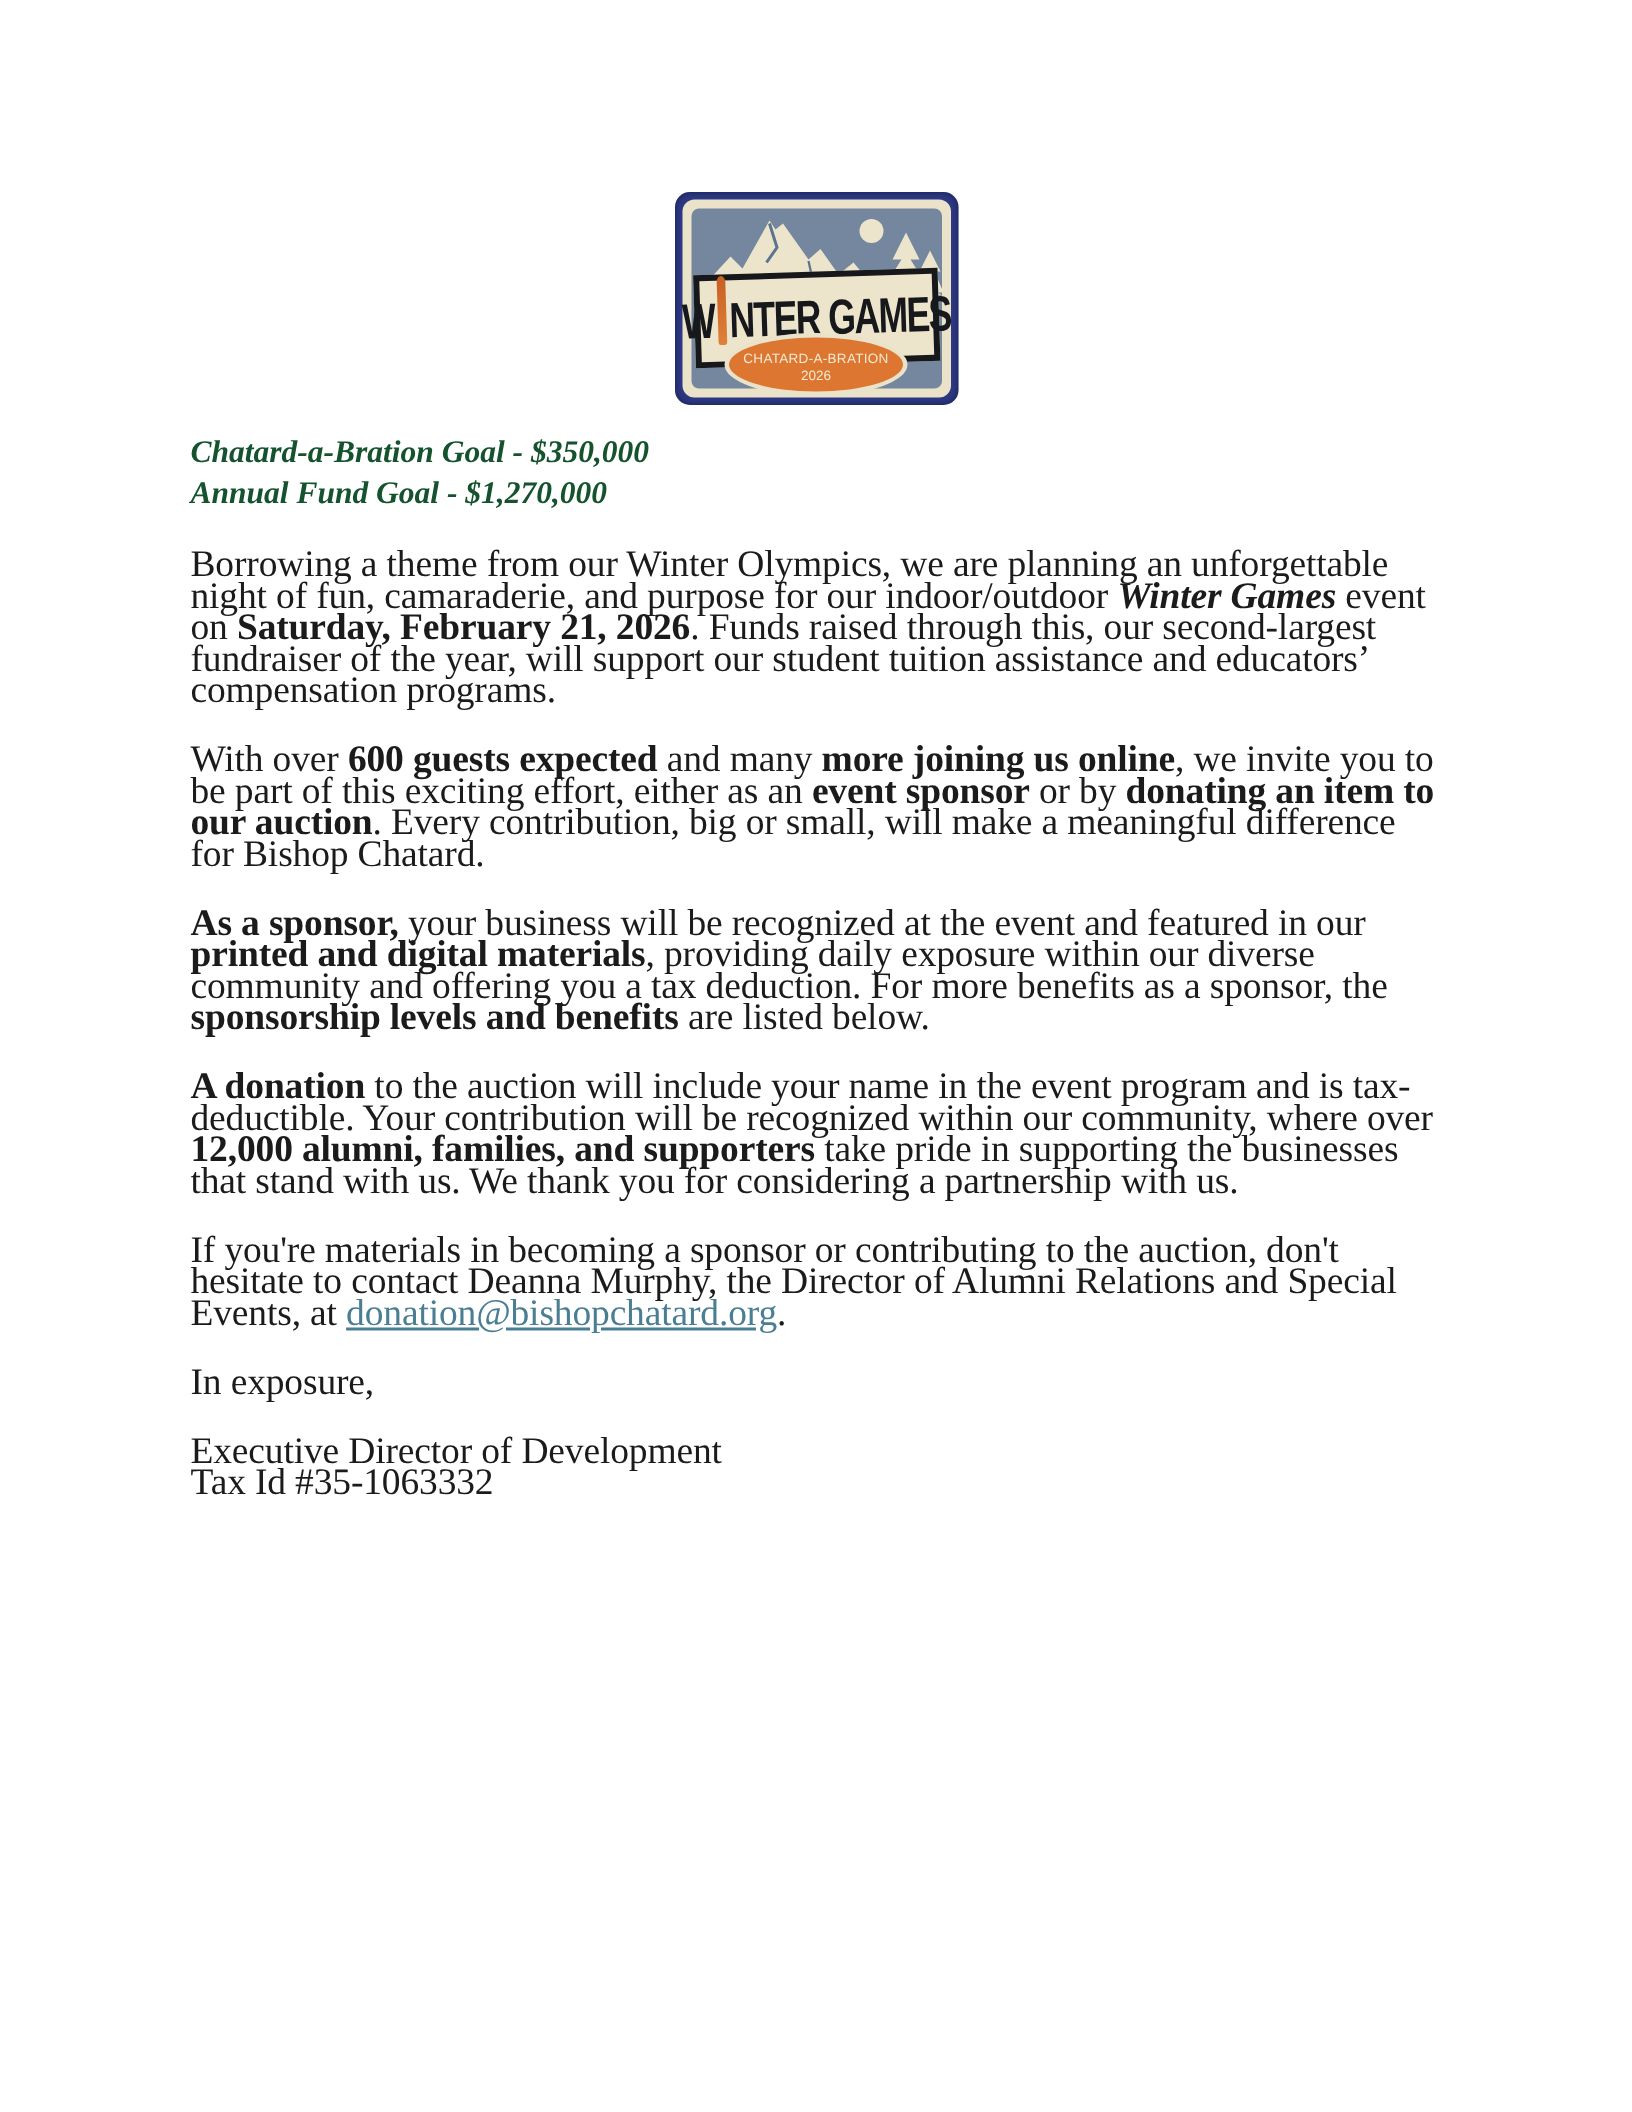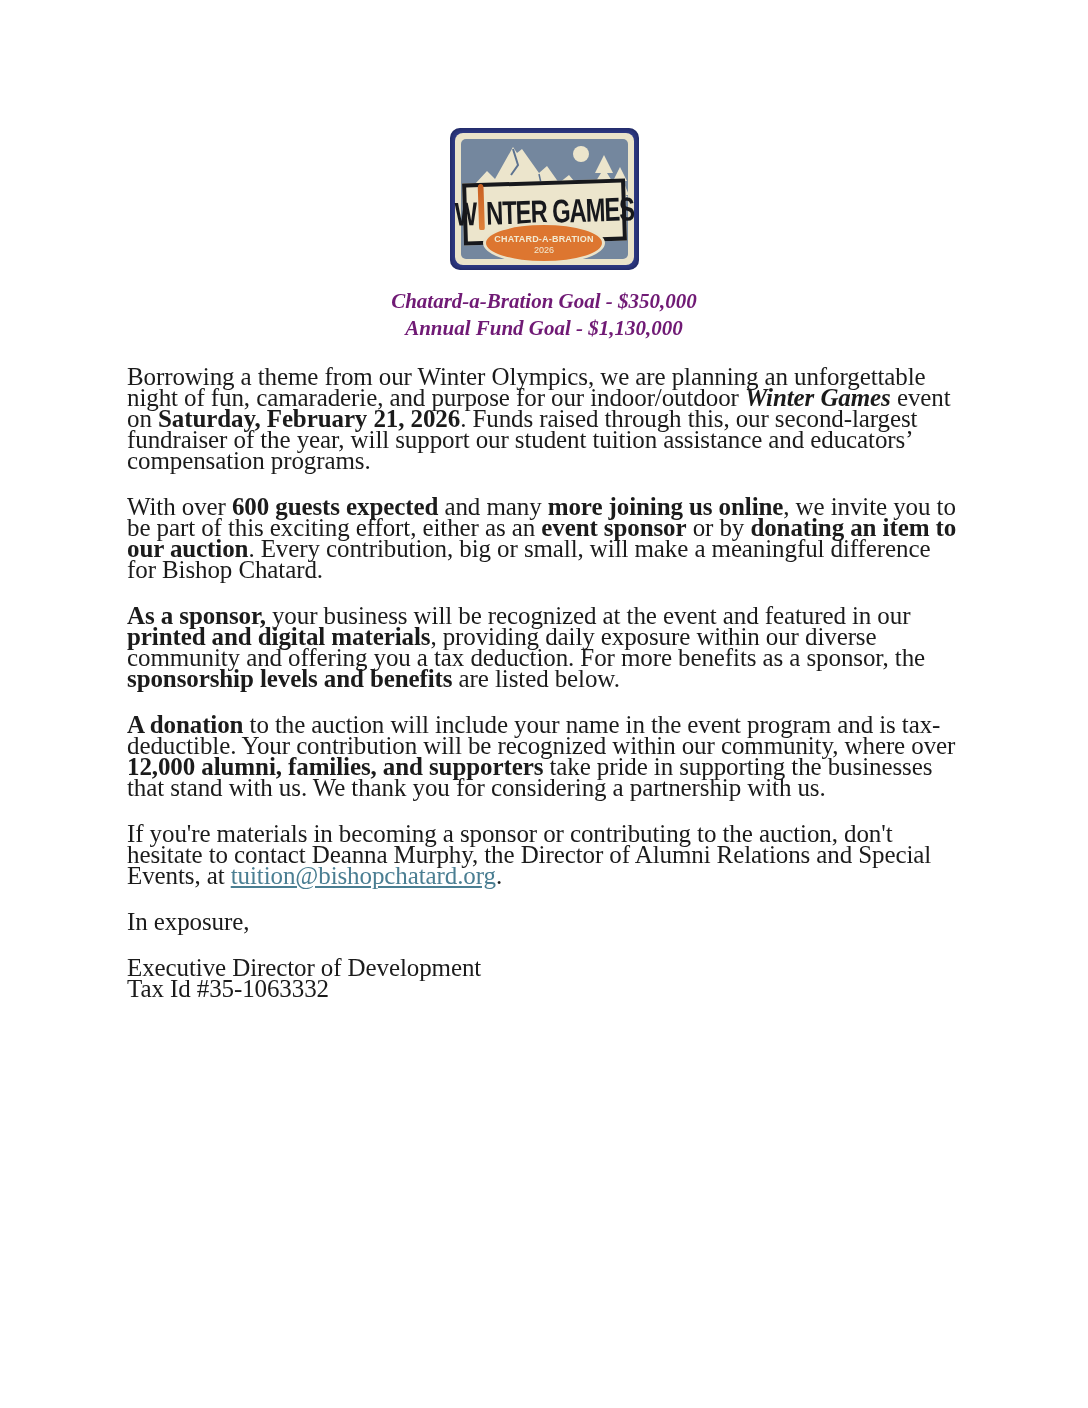--- a/index.html
+++ b/index.html
@@ -67,29 +67,29 @@
     transform:translateX(-50%);
     width:122px;height:42px;
     background:#dd7630;
     border:3px solid #eae3ca;
     border-radius:50%;
     text-align:center;
     color:#f2ead2;
     font-family:"Liberation Sans", sans-serif;
     box-sizing:border-box;
   }
-  .badge-text{font-size:9px;font-weight:bold;letter-spacing:.2px;margin-top:9px;}
+  .badge-text{font-size:9px;font-weight:normal;letter-spacing:.2px;margin-top:9px;}
   .badge-year{font-size:9px;font-weight:normal;margin-top:1px;}
   
   .goals{
-    text-align:center;
+    text-align:left;
     font-weight:bold;font-style:italic;
     font-size:21px;line-height:27px;
     margin:0 0 24px;
-    color:#701a75;
+    color:#14532d;
   }
   
   .para{
     margin:0 0 25px;
     font-size:25px;
     line-height:21px;
     letter-spacing:-0.1px;
     color:#1b1b1b;
   }
   .sig{margin:0;}
@@ -122,25 +122,25 @@
       </div>
       <div class="badge">
         <div class="badge-text">CHATARD-A-BRATION</div>
         <div class="badge-year">2026</div>
       </div>
     </div>
   </div>
 
   <div class="goals">
     <div>Chatard-a-Bration Goal - $350,000</div>
-    <div>Annual Fund Goal - $1,130,000</div>
+    <div>Annual Fund Goal - $1,270,000</div>
   </div>
 
   <p class="para"><span>Borrowing a theme from our Winter Olympics, we are planning an unforgettable night of fun, camaraderie, and purpose for our indoor/outdoor </span><span style="font-weight: bold; font-style: italic;">Winter Games</span><span> event on </span><span style="font-weight: bold;">Saturday, February 21, 2026</span><span>. Funds raised through this, our second-largest fundraiser of the year, will support our student tuition assistance and educators’ compensation programs.</span></p>
   <p class="para"><span>With over </span><span style="font-weight: bold;">600 guests expected</span><span> and many </span><span style="font-weight: bold;">more joining us online</span><span>, we invite you to be part of this exciting effort, either as an </span><span style="font-weight: bold;">event sponsor</span><span> or by </span><span style="font-weight: bold;">donating an item to our auction</span><span>. Every contribution, big or small, will make a meaningful difference for Bishop Chatard.</span></p>
   <p class="para"><span style="font-weight: bold;">As a sponsor,</span><span> your business will be recognized at the event and featured in our </span><span style="font-weight: bold;">printed and digital materials</span><span>, providing daily exposure within our diverse community and offering you a tax deduction. For more benefits as a sponsor, the </span><span style="font-weight: bold;">sponsorship levels and benefits</span><span> are listed below.</span></p>
   <p class="para"><span style="font-weight: bold;">A donation</span><span> to the auction will include your name in the event program and is tax-deductible. Your contribution will be recognized within our community, where over </span><span style="font-weight: bold;">12,000 alumni, families, and supporters</span><span> take pride in supporting the businesses that stand with us. We thank you for considering a partnership with us.</span></p>
-  <p class="para"><span>If you're materials in becoming a sponsor or contributing to the auction, don't hesitate to contact Deanna Murphy, the Director of Alumni Relations and Special Events, at </span><a href="#" class="link">tuition@bishopchatard.org</a><span>.</span></p>
+  <p class="para"><span>If you're materials in becoming a sponsor or contributing to the auction, don't hesitate to contact Deanna Murphy, the Director of Alumni Relations and Special Events, at </span><a href="#" class="link">donation@bishopchatard.org</a><span>.</span></p>
   <p class="para"><span>In exposure,</span></p>
   <p class="para sig"><span>Executive Director of Development</span></p>
   <p class="para gap2"><span style="font-weight: normal;">Tax Id #35-1063332</span></p>
 
 </div>
 
 </body></html>

